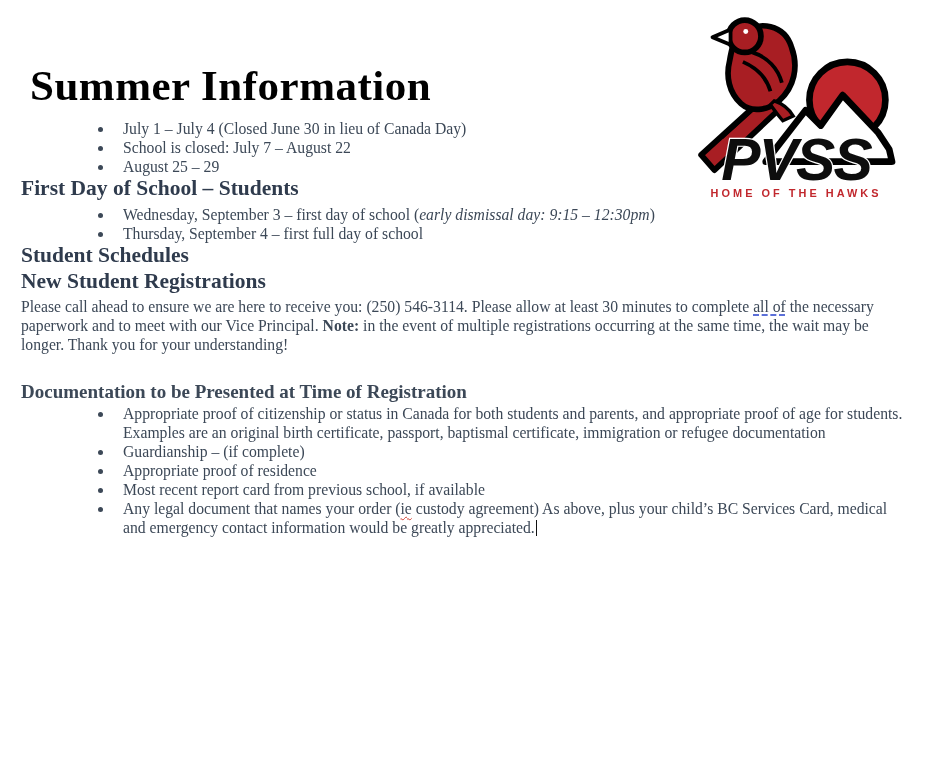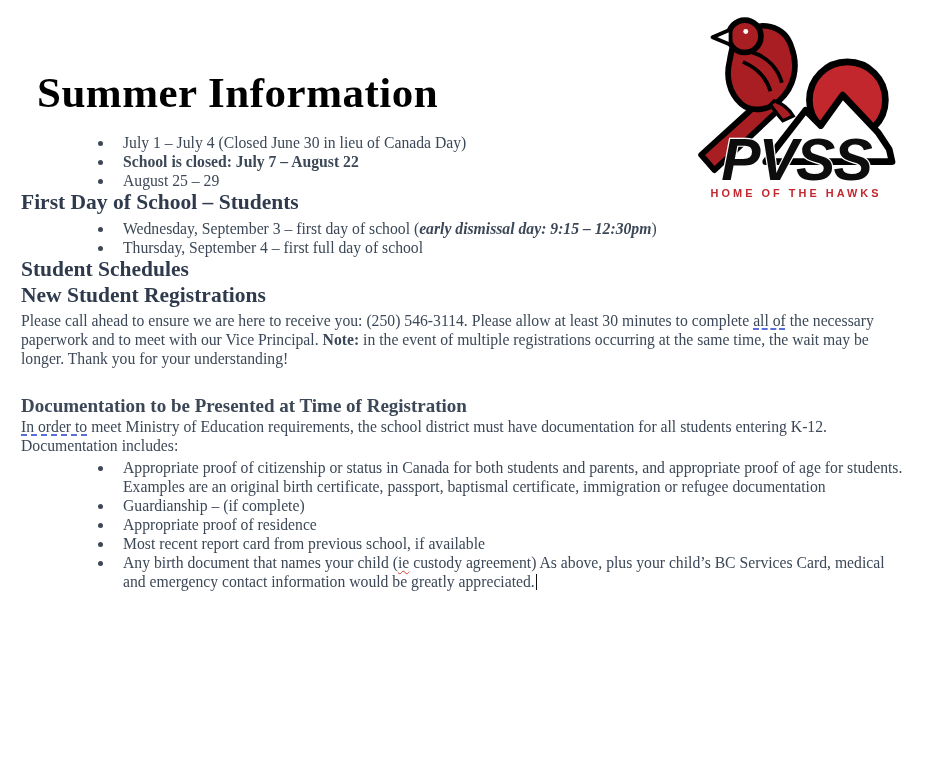--- a/index.html
+++ b/index.html
@@ -18,21 +18,21 @@
     background: #ffffff;
   }
   
   .logo {
     position: absolute;
     top: 4px; right: 20px;
     width: 228px; height: 206px;
   }
   
   h1.doc-title {
-    margin: 16px;
+    margin: 9px;
     font-size: 43px;
     font-weight: bold;
     line-height: 1.15;
     color: #000000;
     letter-spacing: 0.5px;
   }
   h2.sec-heading {
     margin: 0;
     font-size: 21.5px;
     font-weight: bold;
@@ -48,22 +48,22 @@
     line-height: 19px;
     color: #3c4857;
   }
   p { margin: 2px 0 0 0; max-width: 893px; }
   ul.doc-list {
     margin: 3px 0 0 0;
     padding-left: 93px;
     list-style: disc;
   }
   ul.doc-list li { padding-left: 9px; max-width: 800px; }
-  .bold { font-weight: bold; }
-  em { font-style: italic; font-weight: bold; }
+  .bold { font-weight: normal; }
+  em { font-style: italic; }
   a.email-link {
     color: #0563c1;
     text-decoration: underline;
     cursor: pointer;
   }
   .doc-subhead {
     margin-top: 28px;
     font-weight: bold;
     font-size: 19px;
   }
@@ -131,26 +131,23 @@
   </ul>
 
   <h2 class="sec-heading mt-section">Student Schedules</h2>
 
   <h2 class="sec-heading mt-reg">New Student Registrations</h2>
   <p>
     <span>Please call ahead to ensure we are here to receive you: (250) 546-3114. Please allow at least 30 minutes to complete </span><span class="grammar">all of</span><span> the necessary paperwork and to meet with our Vice Principal. </span><strong>Note:</strong><span> in the event of multiple registrations occurring at the same time, the wait may be longer. Thank you for your understanding!</span>
   </p>
 
   <p class="doc-subhead">Documentation to be Presented at Time of Registration</p>
-  <p>
-    <span class="grammar">In order to</span><span> meet Ministry of Education requirements, the school district must have documentation for all students entering K-12. Documentation includes:</span>
-  </p>
   <ul class="doc-list">
     <li>Appropriate proof of citizenship or status in Canada for both students and parents, and appropriate proof of age for students. Examples are an original birth certificate, passport, baptismal certificate, immigration or refugee documentation</li>
     <li>Guardianship – (if complete)</li>
     <li>Appropriate proof of residence</li>
     <li>Most recent report card from previous school, if available</li>
     <li>
-      <span>Any birth document that names your child (</span><span class="spell">ie</span><span> custody agreement) As above, plus your child’s BC Services Card, medical and emergency contact information would be greatly appreciated.</span><span class="caret"></span>
+      <span>Any legal document that names your order (</span><span class="spell">ie</span><span> custody agreement) As above, plus your child’s BC Services Card, medical and emergency contact information would be greatly appreciated.</span><span class="caret"></span>
     </li>
   </ul>
 
 </div>
 
 </body></html>

